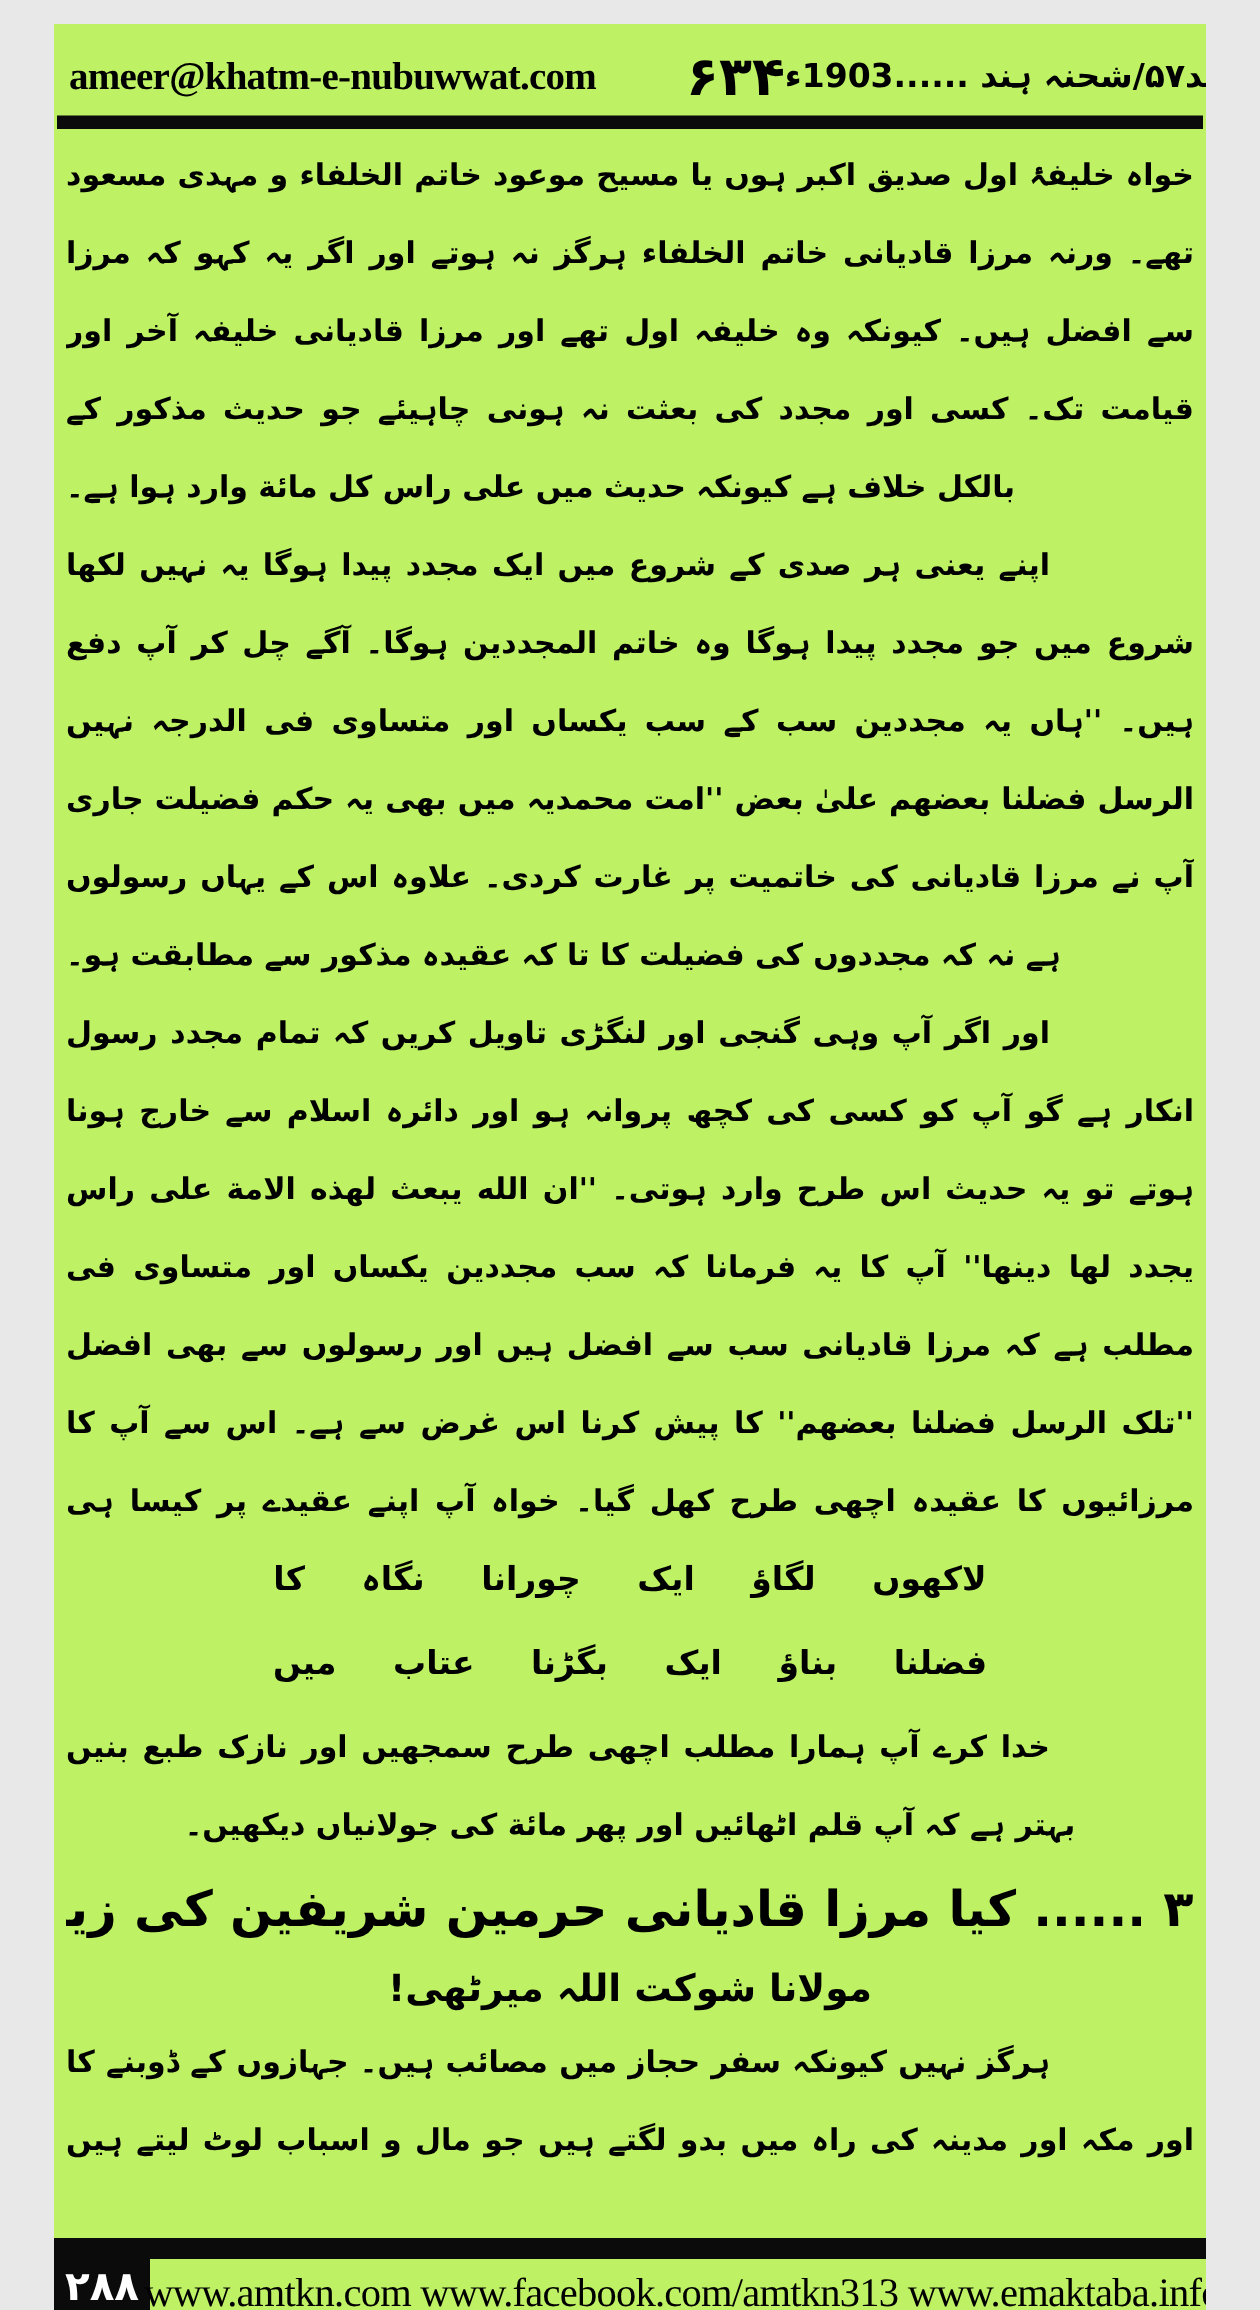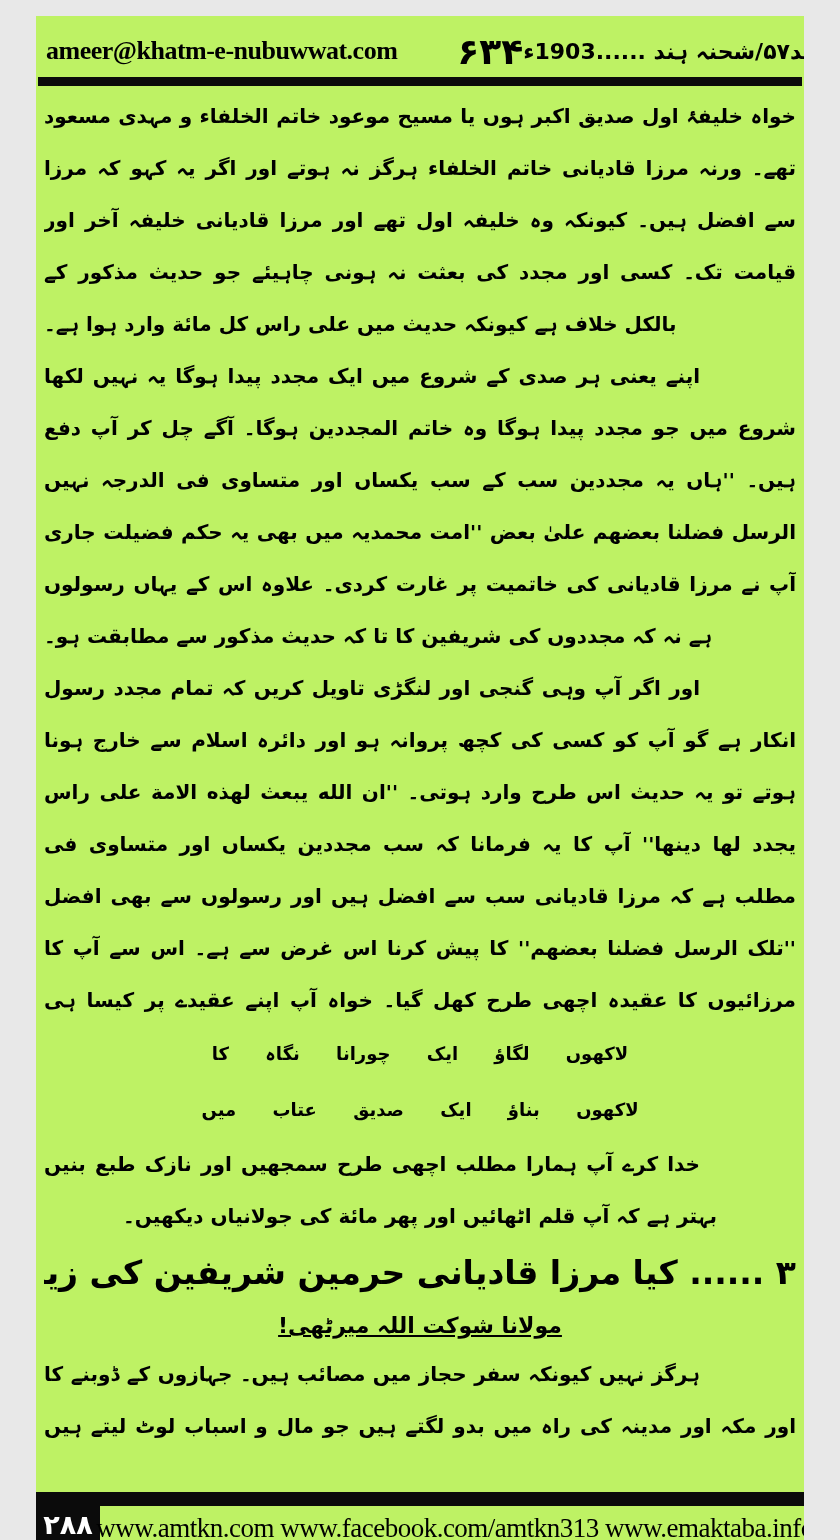--- a/index.html
+++ b/index.html
@@ -47,40 +47,39 @@
     font-size:20px; font-weight:bold;
     text-align:justify; text-align-last:justify;
     overflow:hidden;
     white-space:normal;
   }
   .ln.end   { text-align-last:left; }
   .ln.indent{ padding-right:96px; }
   .couplet {
     direction:rtl;
     height:56px; line-height:56px;
-    font-size:18px; font-weight:bold;
+    font-size:22px; font-weight:bold;
     text-align:center; text-align-last:center;
     word-spacing:30px;
     overflow:hidden;
   }
   .ctr { text-align:center; text-align-last:center; }
   .heading {
     direction:rtl;
     height:62px; line-height:62px;
     font-size:33px; font-weight:bold;
     text-align:center; text-align-last:center;
     overflow:hidden; white-space:nowrap;
   }
   .byline {
     direction:rtl;
     height:44px; line-height:44px;
-    font-size:22px; font-weight:bold;
+    font-size:25px; font-weight:bold;
     text-align:center; text-align-last:center;
     overflow:hidden;
-    text-decoration:underline;
   }
   
   .footer { position:absolute; left:0; right:0; bottom:0; height:64px; }
   .footer-topbar {
     position:absolute; top:0; left:0; right:0;
     height:14px; background:#0b0b0b;
   }
   .footer-pageblock {
     position:absolute; left:0; top:7px;
     width:64px; height:50px;
@@ -114,30 +113,30 @@
     <div class="ln">خواہ خلیفۂ اول صدیق اکبر ہوں یا مسیح موعود خاتم الخلفاء و مہدی مسعود ہو۔ لیکن صدیق اکبر نہ</div>
     <div class="ln">تھے۔ ورنہ مرزا قادیانی خاتم الخلفاء ہرگز نہ ہوتے اور اگر یہ کہو کہ مرزا قادیانی حضرت ابوبکر صدیق</div>
     <div class="ln">سے افضل ہیں۔ کیونکہ وہ خلیفہ اول تھے اور مرزا قادیانی خلیفہ آخر اور خاتم الخلفاء ہیں تو اب</div>
     <div class="ln">قیامت تک۔ کسی اور مجدد کی بعثت نہ ہونی چاہیئے جو حدیث مذکور کے منطوق واجب الوثوق کے</div>
     <div class="ln end">بالکل خلاف ہے کیونکہ حدیث میں علی راس کل مائة وارد ہوا ہے۔</div>
     <div class="ln indent">اپنے یعنی ہر صدی کے شروع میں ایک مجدد پیدا ہوگا یہ نہیں لکھا کہ چودھویں صدی کے</div>
     <div class="ln">شروع میں جو مجدد پیدا ہوگا وہ خاتم المجددین ہوگا۔ آگے چل کر آپ دفع دخل کے لئے فرماتے</div>
     <div class="ln">ہیں۔ ''ہاں یہ مجددین سب کے سب یکساں اور متساوی فی الدرجہ نہیں ہیں۔ بلکہ بحکم ''تــلک</div>
     <div class="ln">الرسل فضلنا بعضهم علیٰ بعض ''امت محمدیہ میں بھی یہ حکم فضیلت جاری و نافذ ہے۔''</div>
     <div class="ln">آپ نے مرزا قادیانی کی خاتمیت پر غارت کردی۔ علاوہ اس کے یہاں رسولوں کی فضیلت کا ذکر</div>
-    <div class="ln end">ہے نہ کہ مجددوں کی شریفین کا تا کہ حدیث مذکور سے مطابقت ہو۔</div>
+    <div class="ln end">ہے نہ کہ مجددوں کی فضیلت کا تا کہ عقیدہ مذکور سے مطابقت ہو۔</div>
     <div class="ln indent">اور اگر آپ وہی گنجی اور لنگڑی تاویل کریں کہ تمام مجدد رسول ہیں تو آیہ خاتم النبیین کا</div>
     <div class="ln">انکار ہے گو آپ کو کسی کی کچھ پروانہ ہو اور دائرہ اسلام سے خارج ہونا پڑے۔ اگر مجدد سے مراد نبی</div>
     <div class="ln">ہوتے تو یہ حدیث اس طرح وارد ہوتی۔ ''ان الله یبعث لهذه الامة علی راس کل مائة نبیا</div>
     <div class="ln">یجدد لها دینها'' آپ کا یہ فرمانا کہ سب مجددین یکساں اور متساوی فی الدرجہ نہیں اس کا بھی یہی</div>
     <div class="ln">مطلب ہے کہ مرزا قادیانی سب سے افضل ہیں اور رسولوں سے بھی افضل ہیں کیونکہ آیت</div>
     <div class="ln">''تلک الرسل فضلنا بعضهم'' کا پیش کرنا اس غرض سے ہے۔ اس سے آپ کا اور تمام</div>
     <div class="ln">مرزائیوں کا عقیدہ اچھی طرح کھل گیا۔ خواہ آپ اپنے عقیدے پر کیسا ہی پردہ ڈالیں۔</div>
     <div class="couplet">لاکھوں لگاؤ ایک چورانا نگاہ کا</div>
-    <div class="couplet">لاکھوں بناؤ ایک صدیق عتاب میں</div>
+    <div class="couplet">فضلنا بناؤ ایک بگڑنا عتاب میں</div>
     <div class="ln indent">خدا کرے آپ ہمارا مطلب اچھی طرح سمجھیں اور نازک طبع بنیں نہ کہ بلید الطبع۔ اور</div>
     <div class="ln ctr">بہتر ہے کہ آپ قلم اٹھائیں اور پھر مائة کی جولانیاں دیکھیں۔</div>
     <div class="heading">۳ ...... کیا مرزا قادیانی حرمین شریفین کی زیارت کریں گے</div>
     <div class="byline">مولانا شوکت اللہ میرٹھی!</div>
     <div class="ln indent">ہرگز نہیں کیونکہ سفر حجاز میں مصائب ہیں۔ جہازوں کے ڈوبنے کا خوف ہے پھر جدہ</div>
     <div class="ln">اور مکہ اور مدینہ کی راہ میں بدو لگتے ہیں جو مال و اسباب لوٹ لیتے ہیں ورنہ مار ڈالتے ہیں جابجا</div>
   </div>
 
   <div class="footer">
     <div class="footer-topbar"></div>

